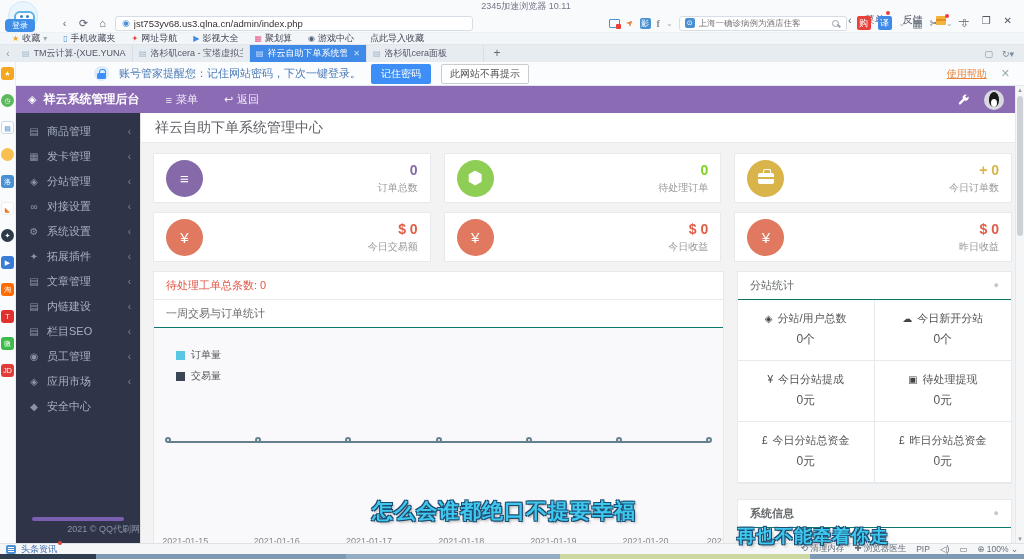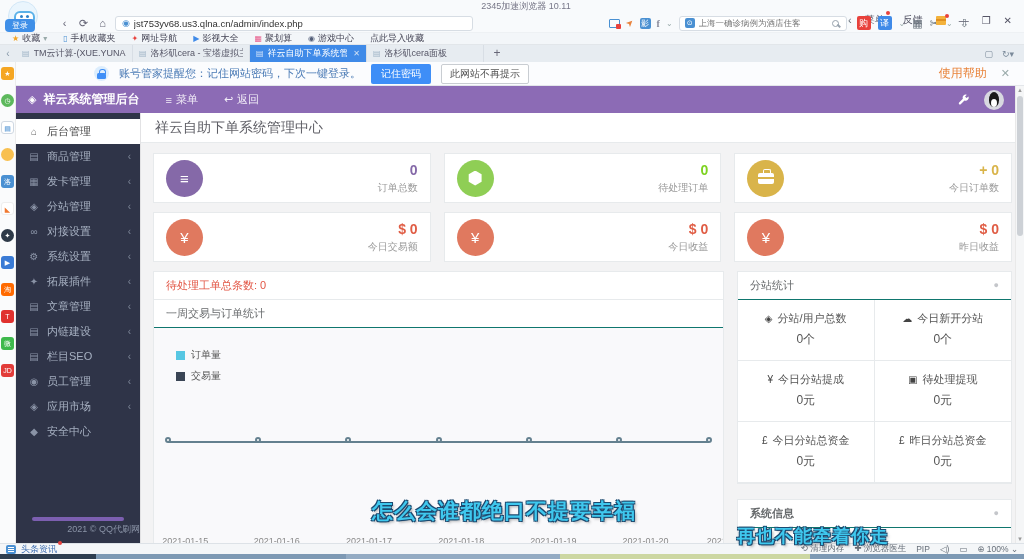--- a/index.html
+++ b/index.html
@@ -55,21 +55,21 @@
   .tab .close { font-size:8px; color:#cfe0f5; padding-left:2px; }
   .tab-new { width:26px; text-align:center; line-height:17px; color:#667; font-size:12px; }
   .tabstrip-right { margin-left:auto; display:flex; gap:9px; padding-right:10px; align-items:center; color:#7a8a9a; font-size:9px; }
 
   .notifbar { height:24px; background:#fbfcfe; border-bottom:1px solid #e3e6ea; display:flex; align-items:center; padding:0 10px 0 94px; font-size:11px; color:#4a7ab5; gap:10px; }
   .lk { width:15px; height:15px; border-radius:50%; background:#dcedfd; position:relative; flex:none; }
   .lk::before { content:""; position:absolute; left:4.5px; top:2.5px; width:5px; height:4px; border:1.5px solid #3e8ef7; border-bottom:none; border-radius:3px 3px 0 0; }
   .lk::after { content:""; position:absolute; left:3px; top:6.5px; width:9px; height:6px; background:#3e8ef7; border-radius:1.5px; }
   .btn-blue { background:#3e8ef7; color:#fff; font-size:10px; padding:3px 10px; border-radius:2px; border:none; font-family:inherit; }
   .btn-white { background:#fff; color:#555; font-size:10px; padding:2px 8px; border:1px solid #c9cdd2; border-radius:2px; font-family:inherit; }
-  .help { margin-left:auto; color:#e8833a; font-size:12px; }
+  .help { margin-left:auto; color:#e8833a; font-size:10px;text-decoration:underline; }
   .notif-close { color:#9aa; font-size:11px; padding:0 4px; }
 
   
   .ext-strip { position:absolute; left:0; top:62px; width:16px; height:481px; background:#fafbfc; border-right:1px solid #ececec; display:flex; flex-direction:column; align-items:center; padding-top:5px; gap:14px; z-index:5; }
   .ext { width:13px; height:13px; border-radius:3px; color:#fff; font-size:7px; line-height:13px; text-align:center; overflow:hidden; flex:none; }
 
   
   .workspace { position:relative; margin-left:16px; width:1008px; height:457px; }
   .admin-header { height:27px; background:#8c6bb5; display:flex; align-items:center; color:#fff; padding:0 12px; }
   .brand { font-size:12px; font-weight:bold; display:flex; gap:7px; align-items:center; }
@@ -306,25 +306,20 @@
     <div class="hd-right">
       <svg class="wrench" viewBox="0 0 16 16">
           <path d="M14.2 4.3a3.8 3.8 0 0 1-5 4.9L4.6 13.8a1.4 1.4 0 0 1-2-2l4.6-4.6a3.8 3.8 0 0 1 4.9-5L9.9 4.4l1.8 1.8 2.5-1.9z" fill="#fff"></path>
         </svg>
       <span class="avatar"></span>
     </div>
   </div>
   <div class="admin-body">
 
     <div class="sidebar">
-      <div class="side-item active">
-          <span class="sic s-home"></span>
-          <span class="slabel">后台管理</span>
-          <span class="schev"></span>
-        </div>
       <div class="side-item">
           <span class="sic s-goods"></span>
           <span class="slabel">商品管理</span>
           <span class="schev">‹</span>
         </div>
       <div class="side-item">
           <span class="sic s-card"></span>
           <span class="slabel">发卡管理</span>
           <span class="schev">‹</span>
         </div>

